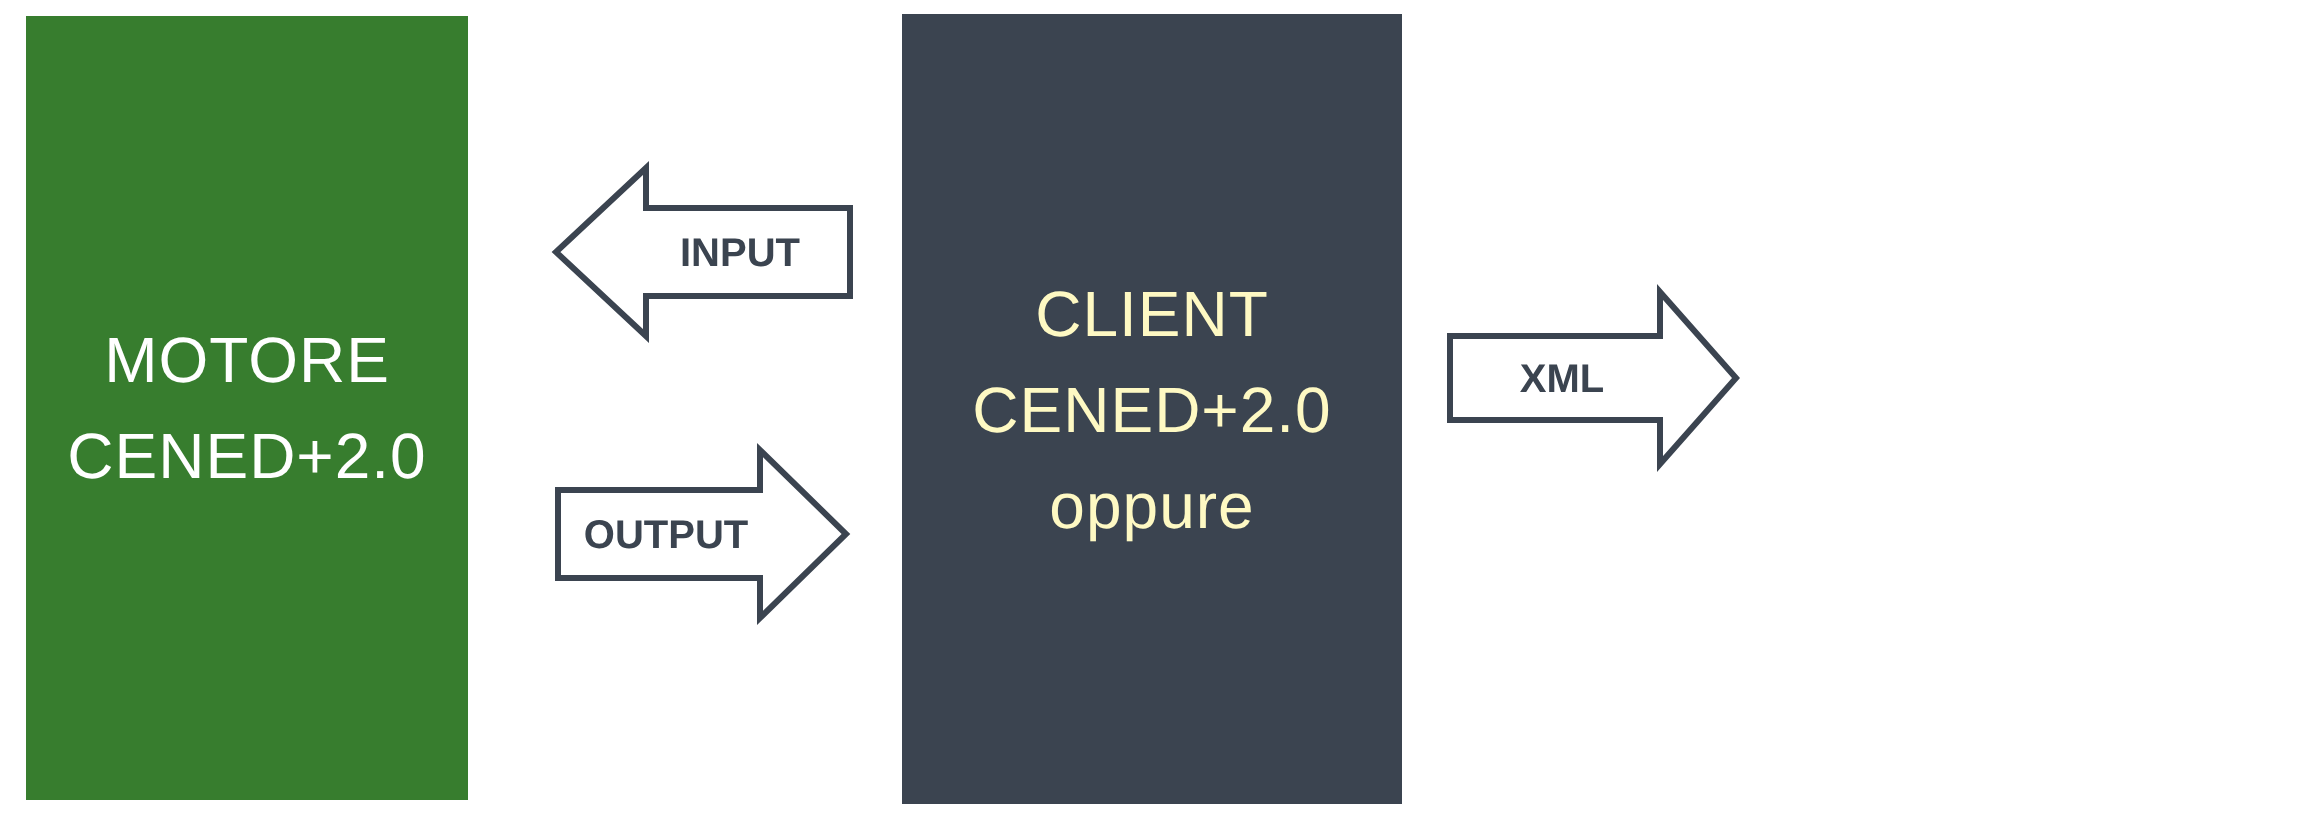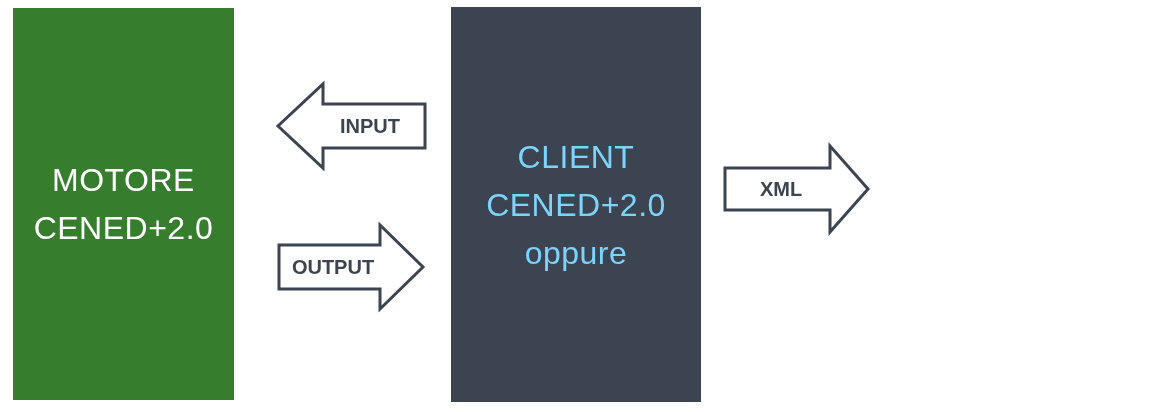--- a/index.html
+++ b/index.html
@@ -45,21 +45,21 @@
 <div class="canvas">
 
   <div class="box box-motore" style="background: rgb(55, 125, 46);">
     <div class="box-text" style="color: rgb(255, 255, 255);">
       <div>MOTORE</div>
       <div>CENED+2.0</div>
     </div>
   </div>
 
   <div class="box box-client" style="background: rgb(59, 68, 80);">
-    <div class="box-text" style="color: #7dd3fc;">
+    <div class="box-text" style="color: #fef9c3;">
       <div>CLIENT</div>
       <div>CENED+2.0</div>
       <div>oppure</div>
     </div>
   </div>
 
 
   <svg class="arrow arrow-input" viewBox="0 0 152 88">
     <polygon points="150,22 48,22 48,2 3,44 48,86 48,66 150,66" stroke-width="3" stroke-linejoin="miter" stroke="#3b4450" fill="#ffffff"></polygon>
     <text x="95" y="51" fill="#3b4450">INPUT</text>

